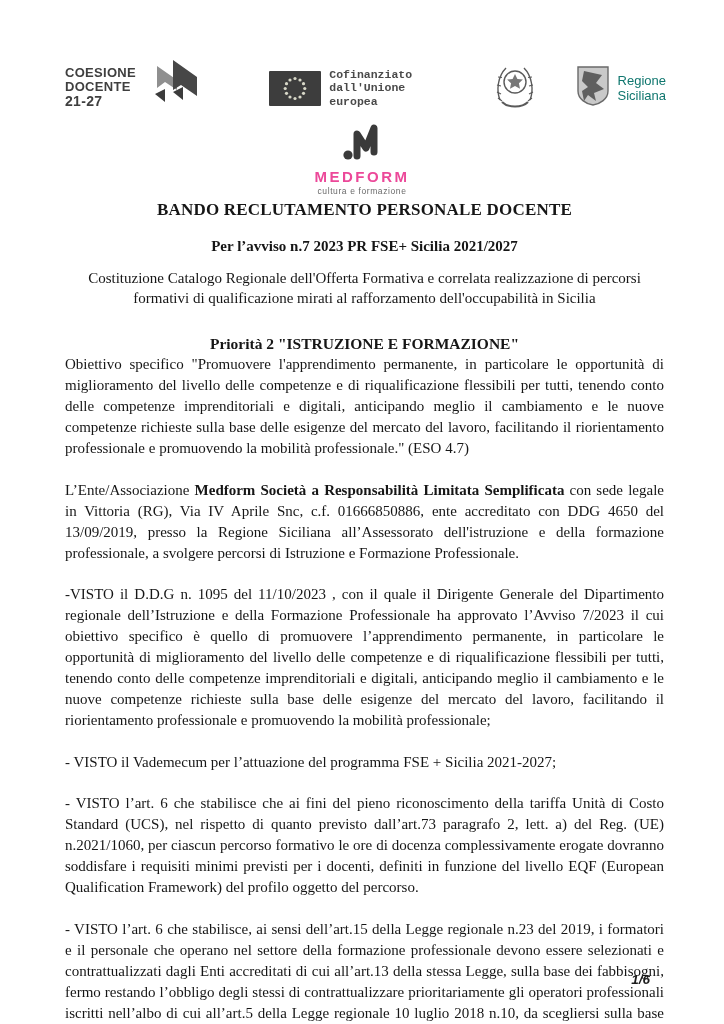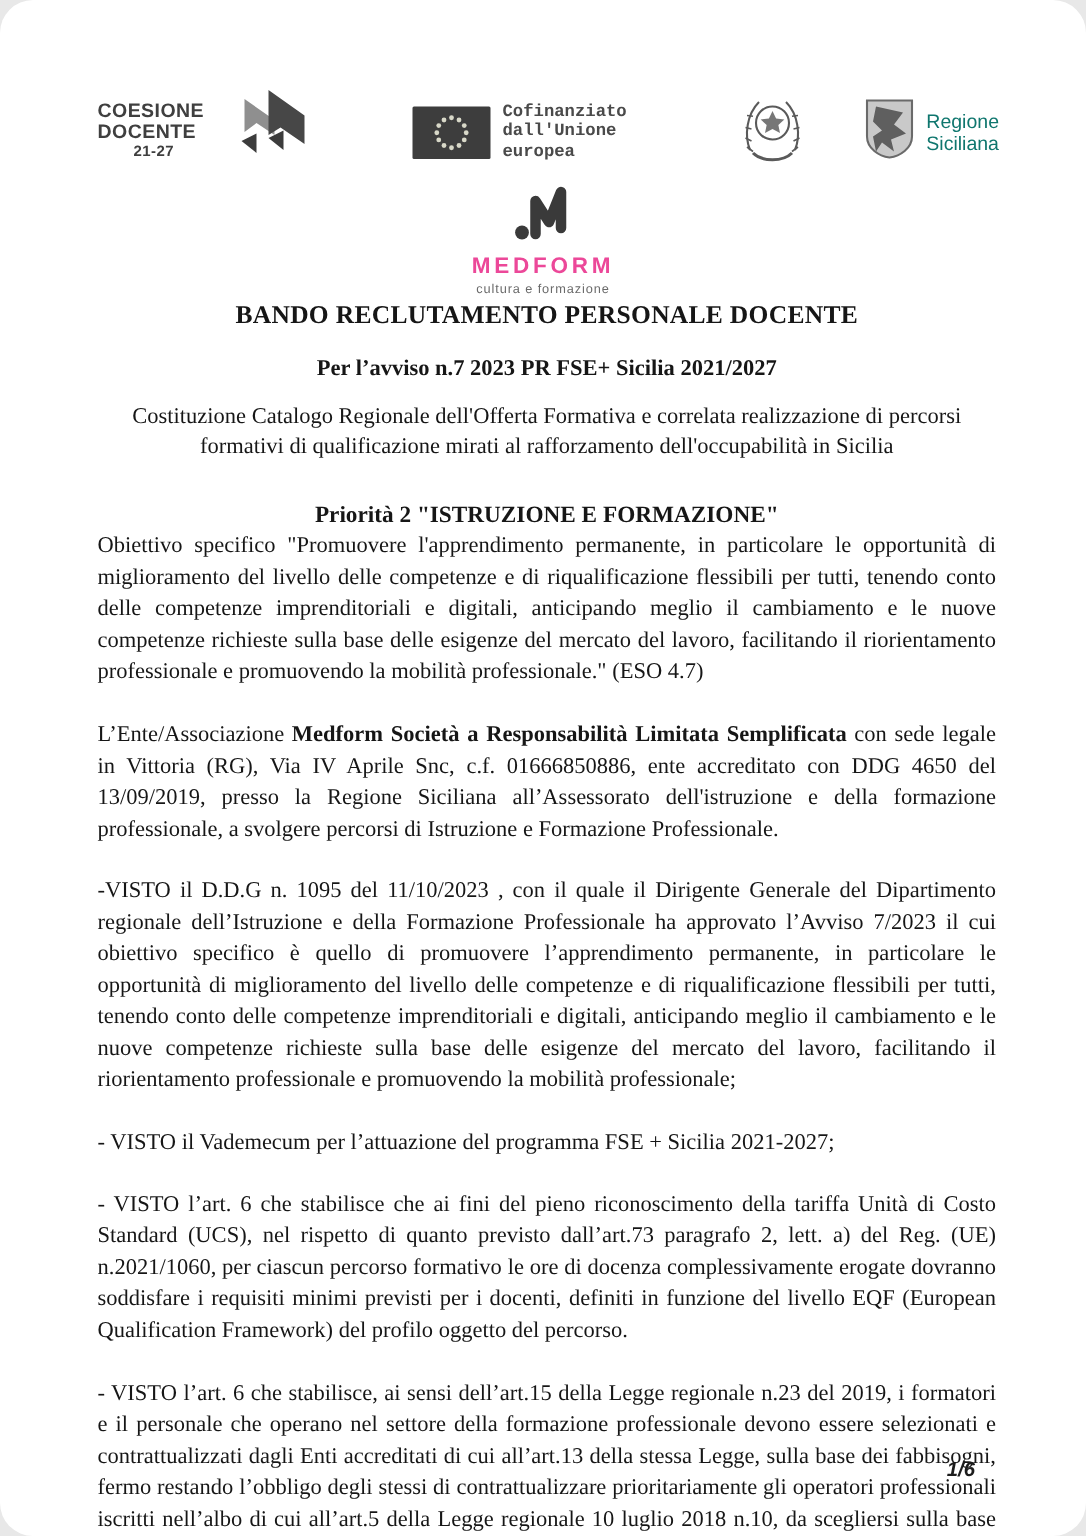--- a/index.html
+++ b/index.html
@@ -5,32 +5,31 @@
   * { margin: 0; padding: 0; box-sizing: border-box; }
   html, body { background: #e8e8e8; }
   .page {
     width: 724px; height: 1024px;
     background: #ffffff;
     position: relative;
     margin: 0 auto;
     font-family: "Liberation Serif", serif;
     color: #161616;
     overflow: hidden;
-    border-radius: 22px;
   }
   
   .logo-row {
     position: absolute; top: 56px; left: 65px; right: 58px;
     height: 64px;
     display: flex; align-items: center;
     font-family: "Liberation Sans", sans-serif;
   }
   .logo-coesione { display: flex; align-items: center; gap: 4px; }
   .coesione-text { color: #3f3f3f; font-weight: bold; font-size: 13px; line-height: 14px; letter-spacing: 0.3px; }
-  .coesione-text .yrs { font-size: 10px; vertical-align: 2px; font-weight: bold; margin-left: 24px; }
+  .coesione-text .yrs { font-size: 14px; vertical-align: 2px; font-weight: bold; }
   .logo-eu { display: flex; align-items: center; gap: 8px; margin-left: 68px; font-family: Liberation Mono, monospace; }
   .eu-flag { width: 52px; height: 35px; background: #3d3d3d; position: relative; border-radius: 1px; }
   .eu-text { color: #4a4a4a; font-weight: bold; font-size: 11.5px; line-height: 13.5px; }
   .logo-emblem { margin-left: 66px; }
   .logo-regione { display: flex; align-items: center; gap: 8px; margin-left: 36px; }
   .regione-text { color: #0f766e; font-size: 13px; line-height: 15px; }
   
   .brand { position: absolute; top: 120px; left: 0; right: 0; text-align: center; font-family: "Liberation Sans", sans-serif; }
   .brand-mark { display: block; margin: 0 auto 2px auto; }
   .brand-name { font-size: 15px; font-weight: bold; letter-spacing: 2.5px; color: #ec4899; }

